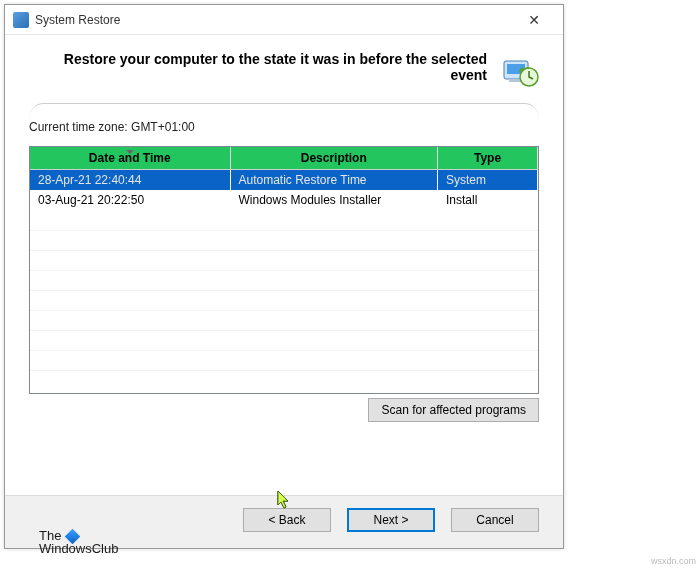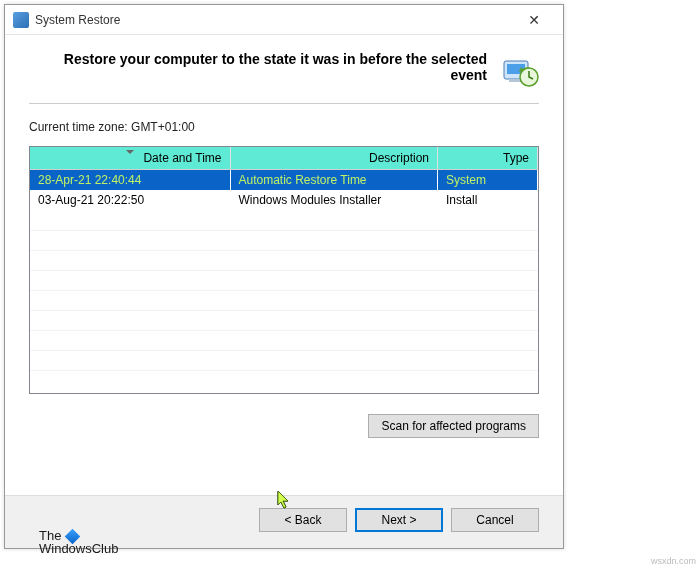--- a/index.html
+++ b/index.html
@@ -55,34 +55,35 @@
     width: 40px; height: 40px;
     margin-left: 12px;
     position: relative;
   }
   .header-icon svg { width:40px; height:40px; }
   .content {
     flex:1;
     margin: 6px 24px 0 24px;
     border-top: 1px solid #ccc;
     padding-top: 16px;
+    border-radius: 15px;
   }
   .timezone { margin-bottom: 12px; color:#222; }
   .table-wrap {
     border: 1px solid #828790;
     height: 248px;
     background:#fff;
     overflow:hidden;
   }
   table { width:100%; border-collapse: collapse; table-layout: fixed; }
   thead th {
-    text-align:right;
-    font-weight: normal;
+    text-align:center;
+    font-weight: bold;
     padding: 4px 8px;
-    background: #5eead4;
+    background: #22c55e;
     border-right: 1px solid #e0e0e0;
     border-bottom: 1px solid #d0d0d0;
     font-size: 12px;
     position:relative;
   }
   thead th.sorted::after {
     content:"";
     position:absolute;
     top:3px; left:50%;
     width:0;height:0;
@@ -91,37 +92,37 @@
     border-bottom:4px solid #666;
     transform: translateX(-50%) scaleY(-1);
   }
   tbody td {
     padding: 3px 8px;
     border-right: 1px solid transparent;
     white-space: nowrap;
     overflow: hidden;
     text-overflow: ellipsis;
   }
-  tbody tr.selected td { background:#0a64c7; color:#bef264; }
+  tbody tr.selected td { background:#0a64c7; color:#e5e5e5; }
   tbody tr.blankrow td { height: 20px; border-bottom:1px solid #f2f2f2; }
-  .below-table { display:flex; justify-content:flex-end; margin-top:20px; }
+  .below-table { display:flex; justify-content:flex-end; margin-top:4px; }
   .scan-btn {
     padding: 4px 12px;
     border: 1px solid #adadad;
     background: #e1e1e1;
     cursor: pointer;
     font-family: inherit;
     font-size: 12px;
   }
   .footer {
     border-top: 1px solid #ddd;
     padding: 12px 24px 16px 24px;
     display:flex;
     justify-content:flex-end;
-    gap: 8px;
+    gap: 16px;
     background:#f0f0f0;
   }
   .footer button {
     padding: 4px 0;
     width: 88px;
     border: 1px solid #adadad;
     background: #e1e1e1;
     cursor: pointer;
     font-family: inherit;
     font-size: 12px;

